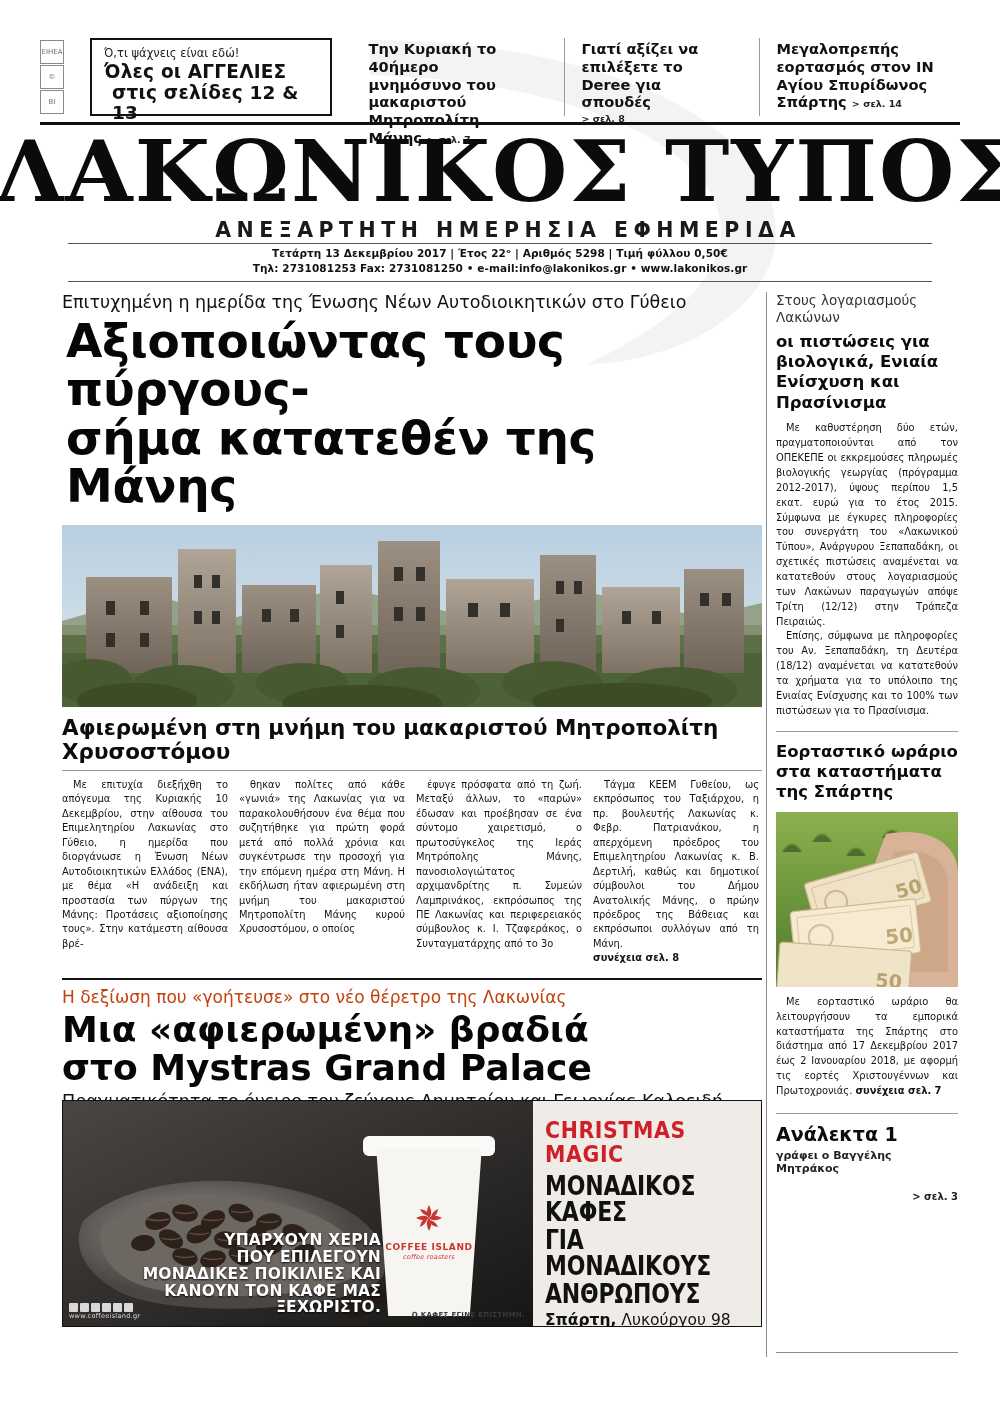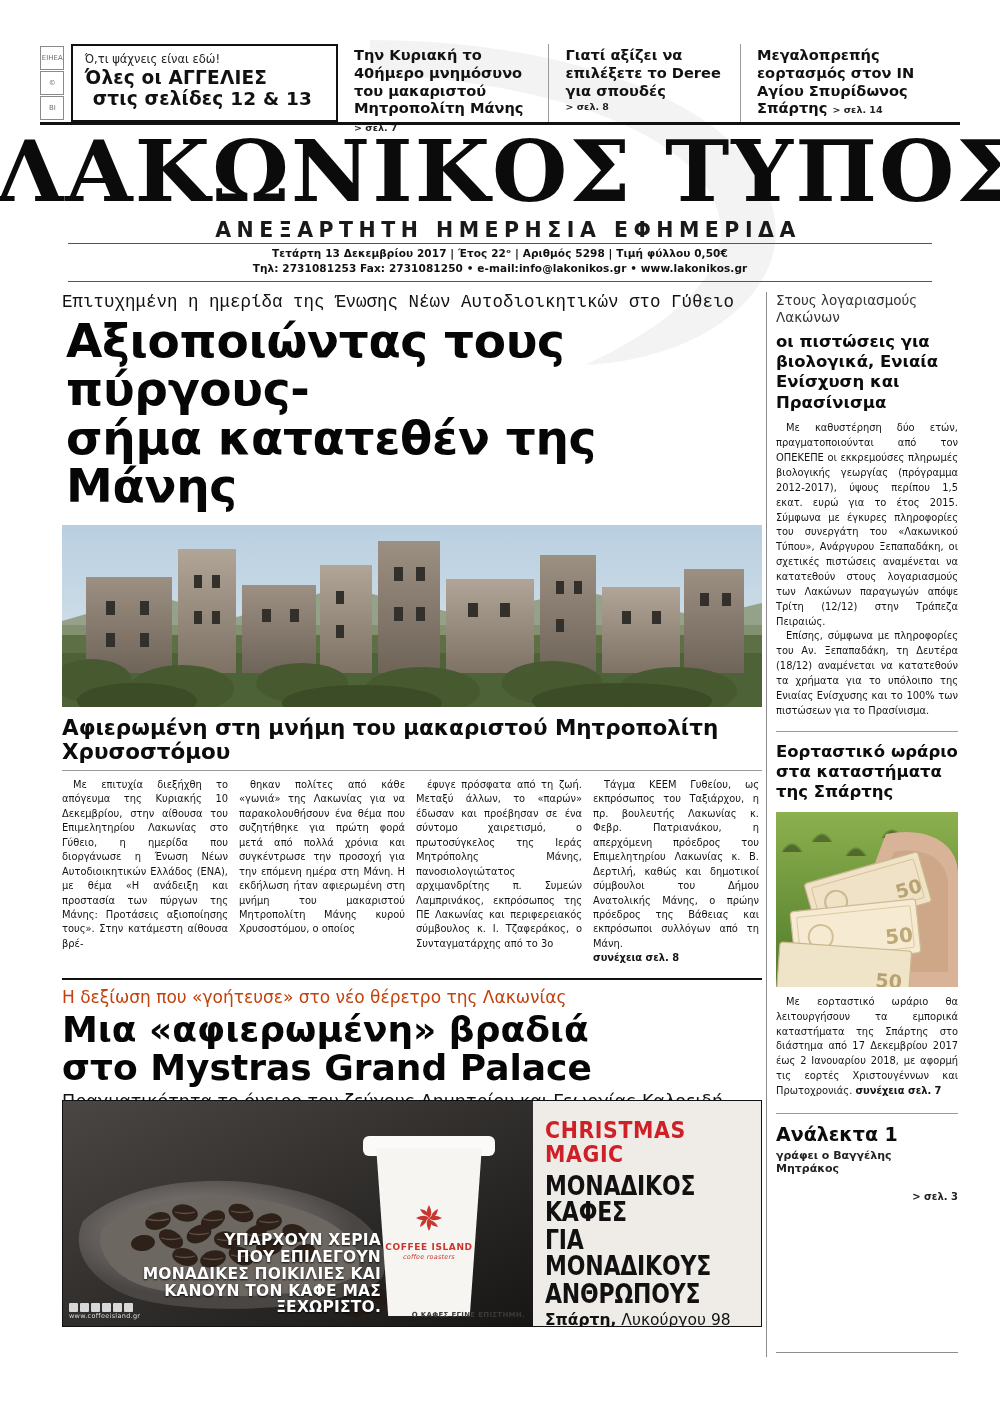--- a/index.html
+++ b/index.html
@@ -10,21 +10,21 @@
   }
   .page{position:relative;width:1000px;height:1415px;background:#ffffff;}
 
   
   .watermark{
     position:absolute;left:330px;top:30px;width:460px;height:340px;
     pointer-events:none;opacity:.5;
   }
 
   
-  .topstrip{position:absolute;left:40px;top:44px;width:920px;height:78px;display:flex;}
+  .topstrip{position:absolute;left:40px;top:38px;width:920px;height:78px;display:flex;gap:20px;}
   .logo-rail{width:26px;display:flex;flex-direction:column;justify-content:space-between;align-items:center;padding:2px 0;}
   .logo-rail .badge{width:22px;height:22px;border:1px solid #8a8a8a;color:#6f6f6f;font-size:7px;
       display:flex;align-items:center;justify-content:center;line-height:1;text-align:center;overflow:hidden;}
   .adsbox{margin-left:6px;width:280px;border:2px solid #111;padding:6px 10px 7px 12px;box-sizing:border-box;}
   .adsbox .k{font-size:11.5px;color:#222;margin-bottom:2px;}
   .adsbox .b1{font-size:18.5px;font-weight:bold;letter-spacing:.2px;line-height:1.12;}
   .adsbox .b2{font-size:18.5px;font-weight:bold;letter-spacing:.2px;line-height:1.12;padding-left:8px;}
   .teaser{padding:2px 14px 0 16px;box-sizing:border-box;}
   .teaser.bl{border-left:1px solid #9a9a9a;}
   .teaser .t{font-size:14.6px;font-weight:bold;line-height:1.22;}
@@ -50,21 +50,21 @@
   .dateline .l1{font-size:10.5px;font-weight:bold;color:#111;letter-spacing:.1px;}
   .dateline .l2{font-size:10.5px;font-weight:bold;color:#111;margin-top:3px;letter-spacing:.1px;}
   .mast-rule2{position:absolute;left:68px;top:281px;width:864px;height:1px;background:#555;}
 
   
   .left-col{position:absolute;left:62px;top:292px;width:700px;}
   .vdiv{position:absolute;left:766px;top:292px;width:1px;height:1065px;background:#8d8d8d;}
   .right-col{position:absolute;left:776px;top:292px;width:182px;}
 
   
-  .kicker{font-size:17.5px;color:#111;line-height:1.25;margin-bottom:3px;font-family:Liberation Mono, monospace;}
+  .kicker{font-size:17.5px;color:#111;line-height:1.25;margin-bottom:3px;}
   .headline{
     font-size:47px;font-weight:bold;line-height:1.03;letter-spacing:-.3px;color:#060606;
     margin:2px 0 14px 4px;
   }
   .photo{width:700px;height:182px;border:0;position:relative;overflow:hidden;background:#6d7f5a;}
   .subhead{
     font-size:21.5px;font-weight:bold;margin:9px 0 4px 0;line-height:1.15;color:#0c0c0c;
   }
   .rule-thin{height:1px;background:#9a9a9a;margin:5px 0 7px 0;}
   .cols4{display:flex;gap:11px;}

